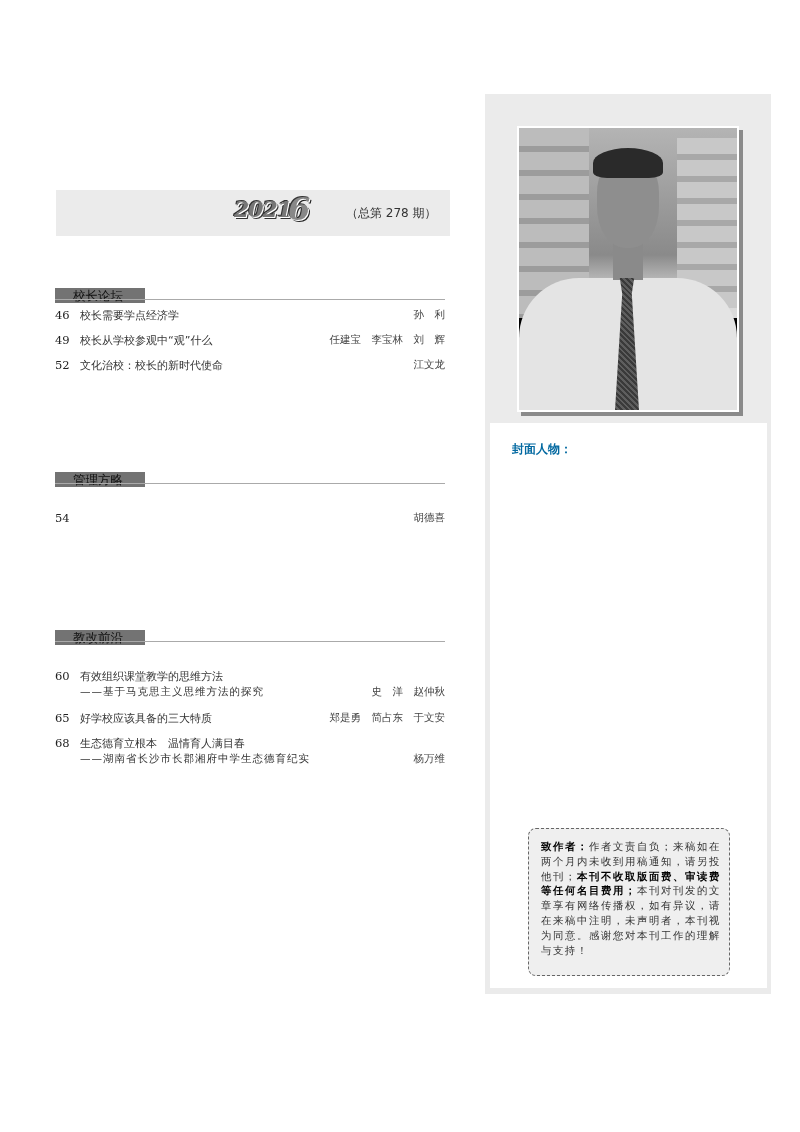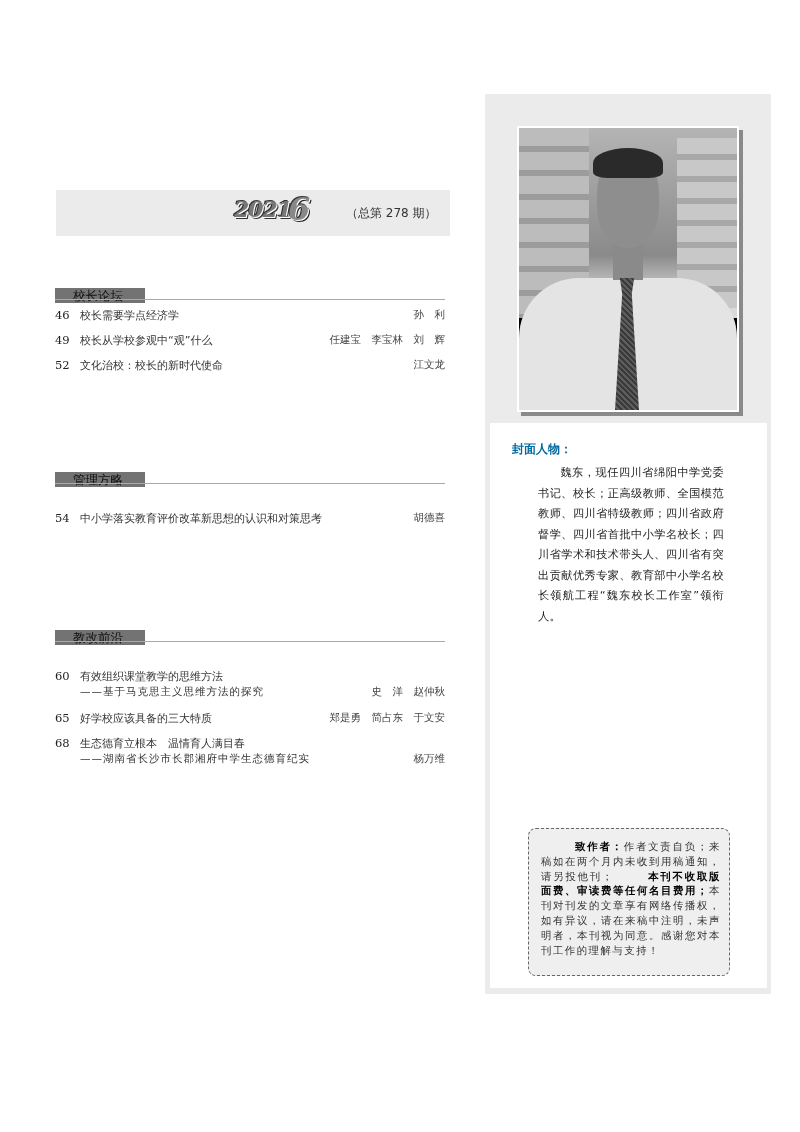--- a/index.html
+++ b/index.html
@@ -113,21 +113,21 @@
       font-family: "DejaVu Sans", sans-serif; font-size: 11.2px; line-height: 20.5px;
       color: #222; text-indent: 2em; text-align: justify; letter-spacing: 0.3px;
     }
     .notice {
       position: absolute; left: 38px; top: 405px; width: 202px; height: 148px;
       background: #efefef; border: 1.5px dashed #666; border-radius: 8px;
       box-sizing: border-box; padding: 10px 8px 6px 12px;
       font-family: "DejaVu Sans", sans-serif; font-size: 10.4px; line-height: 14.8px;
       color: #333; letter-spacing: 1.5px; text-align: justify;
     }
-    .notice b { color: #000; font-weight: bold; margin-left: 34px; }
+    .notice b { color: #000; font-weight: bold; }
   </style>
 </head>
 <body>
 
 <div class="banner">
   <span class="year">2021</span>
   <span class="issue">6</span>
   <span class="total">（总第 278 期）</span>
 </div>
 
@@ -153,21 +153,20 @@
   </div>
 </div>
 
 <div class="section" style="top:469px;">
   <span class="tab">管理方略</span>
   <div class="rule"></div>
 </div>
 <div class="entries" style="top:511px;">
   <div class="entry">
     <span class="pg">54</span>
-    <span class="title">中小学落实教育评价改革新思想的认识和对策思考</span>
     <span class="authors">胡德喜</span>
   </div>
 </div>
 
 <div class="section" style="top:627px;">
   <span class="tab">教改前沿</span>
   <div class="rule"></div>
 </div>
 <div class="entries" style="top:669px;">
   <div class="entry tall">
@@ -195,19 +194,18 @@
     <div class="bg-right"></div>
     <div class="shirt"></div>
     <div class="neck"></div>
     <div class="face"></div>
     <div class="hair"></div>
     <div class="tie"></div>
   </div>
 
   <div class="infobox">
     <div class="label">封面人物：</div>
-    <div class="bio">魏东，现任四川省绵阳中学党委书记、校长；正高级教师、全国模范教师、四川省特级教师；四川省政府督学、四川省首批中小学名校长；四川省学术和技术带头人、四川省有突出贡献优秀专家、教育部中小学名校长领航工程“魏东校长工作室”领衔人。</div>
 
     <div class="notice">
       <b>致作者：</b><span>作者文责自负；来稿如在两个月内未收到用稿通知，请另投他刊；</span><b>本刊不收取版面费、审读费等任何名目费用；</b><span>本刊对刊发的文章享有网络传播权，如有异议，请在来稿中注明，未声明者，本刊视为同意。感谢您对本刊工作的理解与支持！</span>
     </div>
   </div>
 </div>
 
 </body></html>

